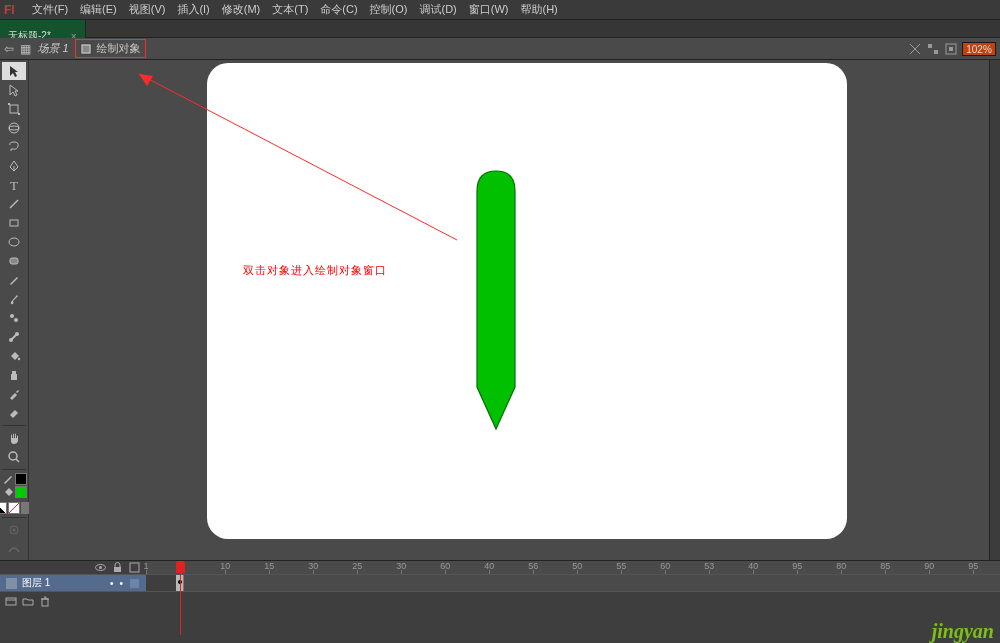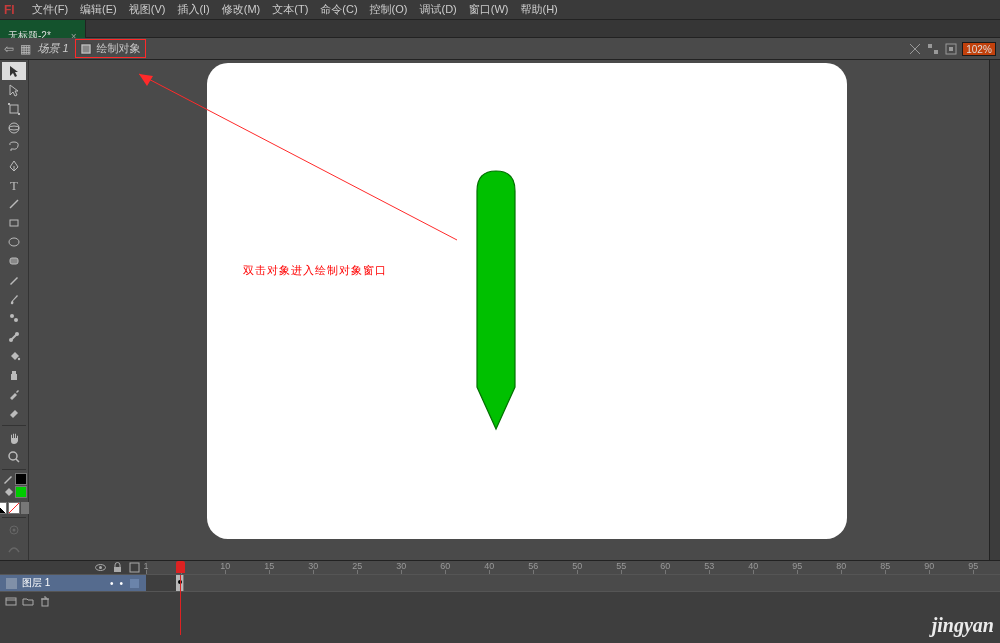--- a/index.html
+++ b/index.html
@@ -68,21 +68,21 @@
   .tl-layer-label .layer-icon { width: 11px; height: 11px; background: #8090a8; }
   .tl-frames { flex: 1; height: 100%; background: #4a4a4a; position: relative; }
   .keyframe { position: absolute; left: 0; top: 0; width: 8px; height: 100%; background: #b8b8b8; border-right: 1px solid #777; }
   .keyframe::after { content: ""; position: absolute; left: 2px; top: 5px; width: 4px; height: 4px; background: #000; border-radius: 50%; }
   .playhead { position: absolute; top: 0; height: 60px; width: 1px; background: #d22; }
   .playhead::before { content: ""; position: absolute; top: -14px; left: -4px; width: 9px; height: 12px; background: #d22; border-radius: 2px 2px 0 0; }
   .tl-footer { height: 18px; display: flex; align-items: center; background: #3e3e3e; border-top: 1px solid #555; }
   .tl-footer-left { width: 146px; display: flex; align-items: center; gap: 3px; padding-left: 4px; }
   .tl-fbtn { width: 14px; height: 14px; display: flex; align-items: center; justify-content: center; color: #aaa; }
 
-  .watermark { position: absolute; right: 6px; bottom: 6px; color: #ffffff; font-size: 20px; font-style: italic; font-weight: bold; opacity: 0.9; font-family: Georgia, serif; }
+  .watermark { position: absolute; right: 6px; bottom: 0; color: #84cc16; font-size: 20px; font-style: italic; font-weight: bold; opacity: 0.9; font-family: Georgia, serif; }
 </style>
 </head>
 <body>
 
 <div class="menubar">
   <div class="app-logo">Fl</div>
   <div class="menu-item">文件(F)</div>
   <div class="menu-item">编辑(E)</div>
   <div class="menu-item">视图(V)</div>
   <div class="menu-item">插入(I)</div>

